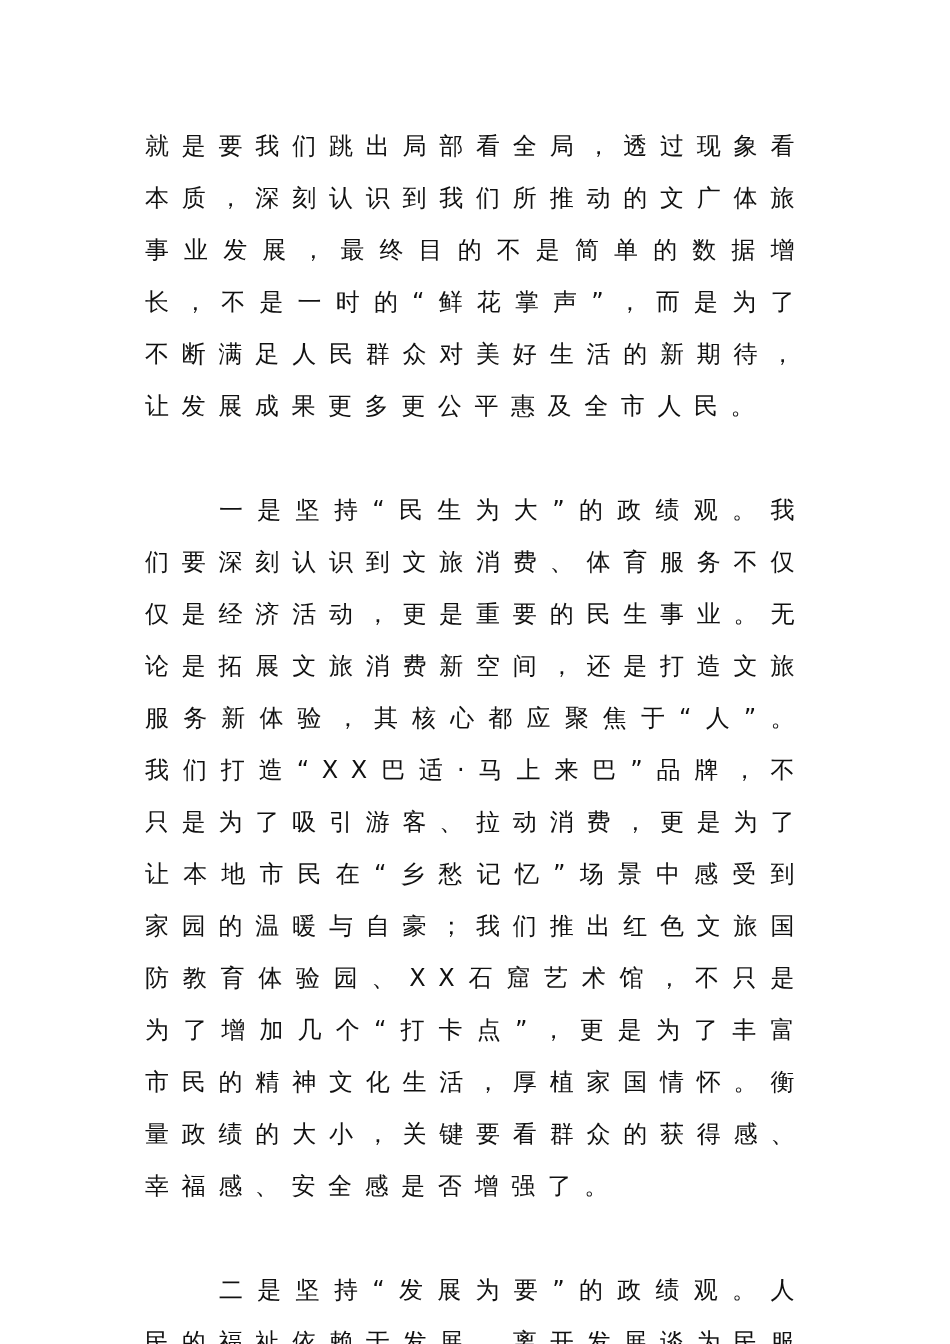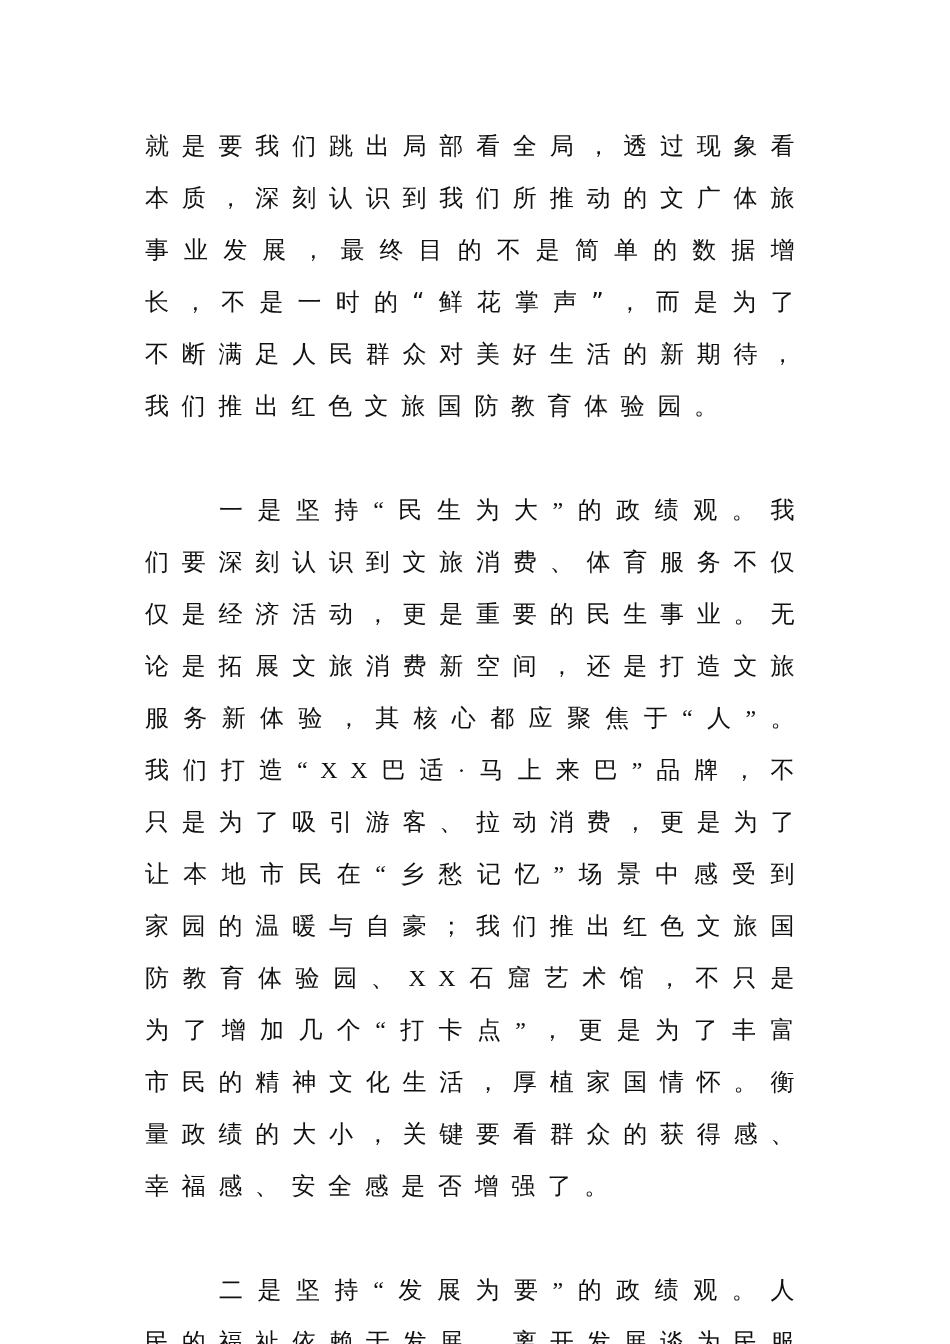--- a/index.html
+++ b/index.html
@@ -1,23 +1,23 @@
 <!DOCTYPE html>
 <html><head>
 <meta charset="utf-8">
 <style>
   html, body { margin: 0; padding: 0; background: #ffffff; }
   body { width: 950px; height: 1344px; position: relative; overflow: hidden;
          font-family: "DejaVu Sans", "Liberation Sans", sans-serif; color: #111111; }
   .page { position: absolute; left: 145px; top: 120px; width: 662px; }
   .para { margin: 0; font-size: 24px; line-height: 52px; letter-spacing: 12.6px;
           text-align: justify; text-justify: inter-character; word-break: break-all; }
-  .para.indent { text-indent: 74px; font-family: Liberation Serif, serif; }
+  .para.indent { text-indent: 74px; }
   .para + .para { margin-top: 52px; }
 </style>
 </head>
 <body>
 
 <div class="page">
-  <p class="para">就是要我们跳出局部看全局，透过现象看本质，深刻认识到我们所推动的文广体旅事业发展，最终目的不是简单的数据增长，不是一时的“鲜花掌声”，而是为了不断满足人民群众对美好生活的新期待，我们推出红色文旅国防教育体验园。</p>
+  <p class="para">就是要我们跳出局部看全局，透过现象看本质，深刻认识到我们所推动的文广体旅事业发展，最终目的不是简单的数据增长，不是一时的“鲜花掌声”，而是为了不断满足人民群众对美好生活的新期待，让发展成果更多更公平惠及全市人民。</p>
   <p class="para indent">一是坚持“民生为大”的政绩观。我们要深刻认识到文旅消费、体育服务不仅仅是经济活动，更是重要的民生事业。无论是拓展文旅消费新空间，还是打造文旅服务新体验，其核心都应聚焦于“人”。我们打造“XX巴适·马上来巴”品牌，不只是为了吸引游客、拉动消费，更是为了让本地市民在“乡愁记忆”场景中感受到家园的温暖与自豪；我们推出红色文旅国防教育体验园、XX石窟艺术馆，不只是为了增加几个“打卡点”，更是为了丰富市民的精神文化生活，厚植家国情怀。衡量政绩的大小，关键要看群众的获得感、幸福感、安全感是否增强了。</p>
   <p class="para indent">二是坚持“发展为要”的政绩观。人民的福祉依赖于发展，离开发展谈为民服务是空谈。在“‘十五五’开局之年”，我们面临繁重的改革发展任务，必须牢牢扭住经济建设这个中心不动摇，但发展必须是高质量的发展。我们所追求的政绩，体现在精准切入红色文旅、科普视听、</p>
 </div>
 
 </body></html>

